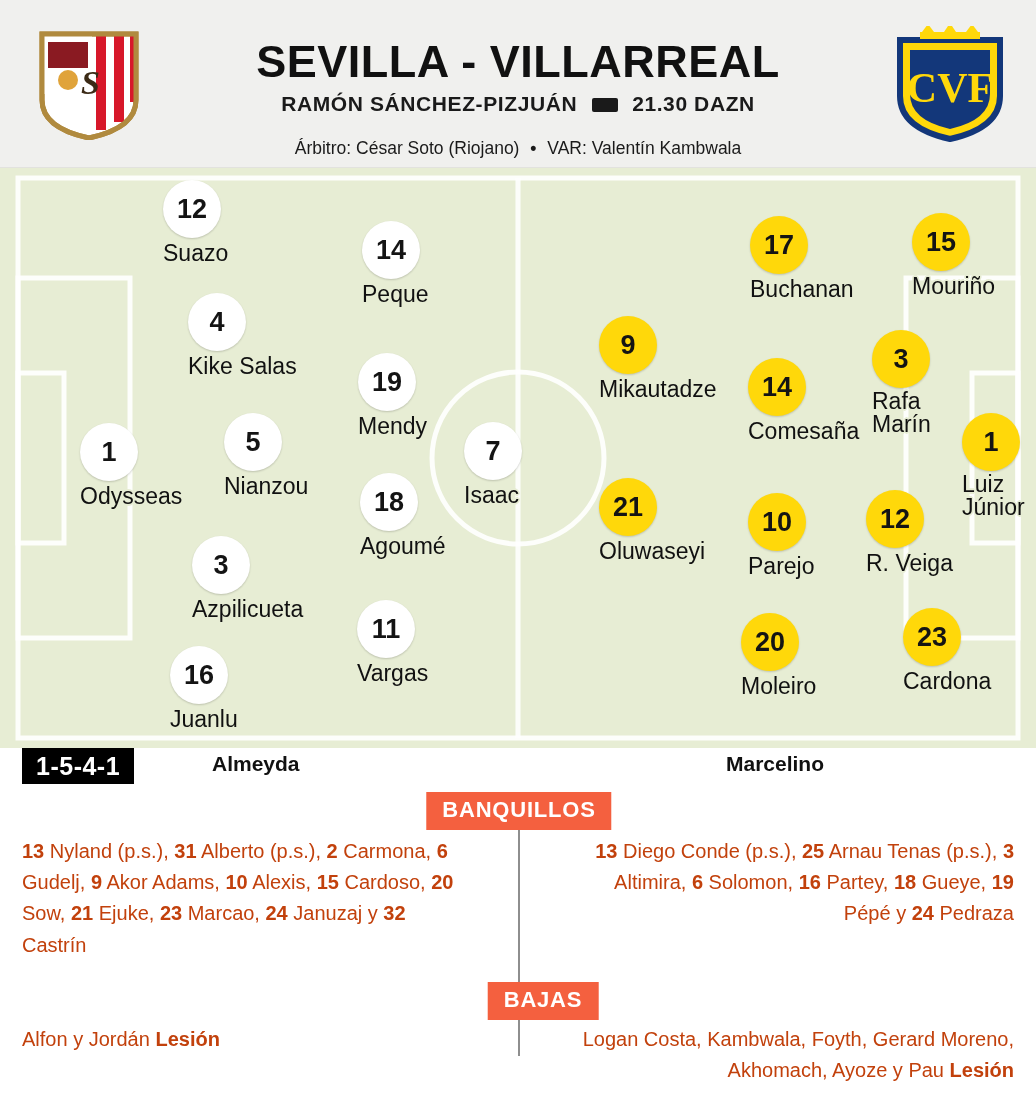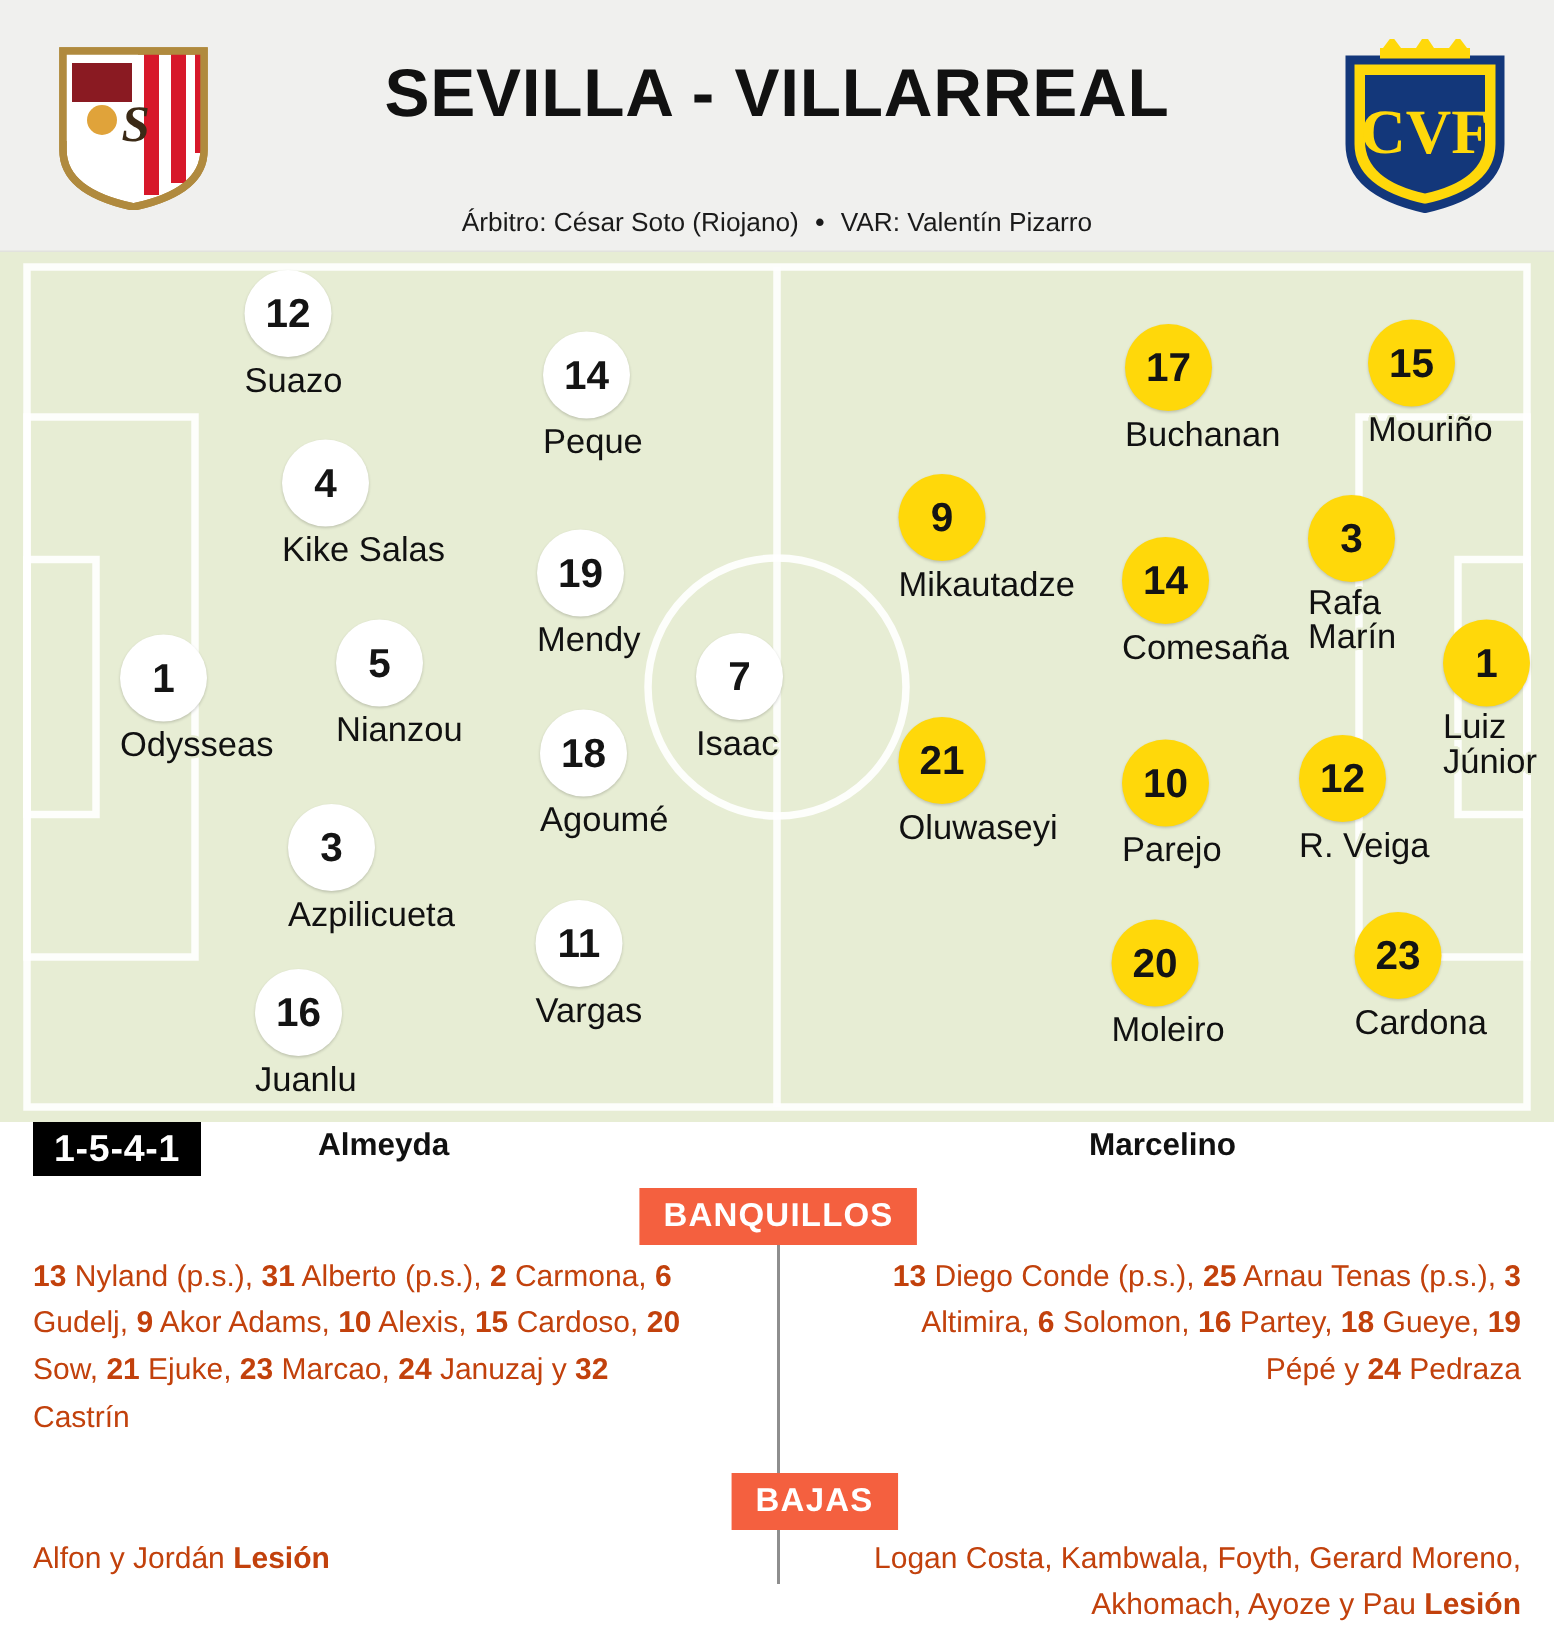--- a/index.html
+++ b/index.html
@@ -174,27 +174,32 @@
         <rect x="26" y="6" width="60" height="7"></rect>
         <path d="M28 6 l6 -8 6 8 z"></path>
         <path d="M50 6 l6 -9 6 9 z"></path>
         <path d="M72 6 l6 -8 6 8 z"></path>
       </g>
     </svg>
   </div>
 
   <div class="title">SEVILLA - VILLARREAL</div>
 
+  <div class="subtitle">
+    <span>RAMÓN SÁNCHEZ-PIZJUÁN</span>
+    <span class="tv-icon"></span>
+    <span>21.30 DAZN</span>
+  </div>
 
   <div class="refline">
     <span>Árbitro:</span>
     <b>César Soto (Riojano)</b>
     <span class="dot-sep">•</span>
     <span>VAR:</span>
-    <b>Valentín Pizarro</b>
+    <b>Valentín Kambwala</b>
   </div>
 </div>
 
 <div class="pitch">
   <svg class="pitch-lines" viewBox="0 0 1036 580" preserveAspectRatio="none">
     <rect x="18" y="10" width="1000" height="560" fill="none" stroke="#ffffff" stroke-width="5" opacity="0.9"></rect>
     <line x1="518" y1="10" x2="518" y2="570" stroke="#ffffff" stroke-width="5" opacity="0.9"></line>
     <circle cx="518" cy="290" r="86" fill="none" stroke="#ffffff" stroke-width="5" opacity="0.9"></circle>
     <rect x="18" y="110" width="112" height="360" fill="none" stroke="#ffffff" stroke-width="5" opacity="0.9"></rect>
     <rect x="18" y="205" width="46" height="170" fill="none" stroke="#ffffff" stroke-width="5" opacity="0.9"></rect>

